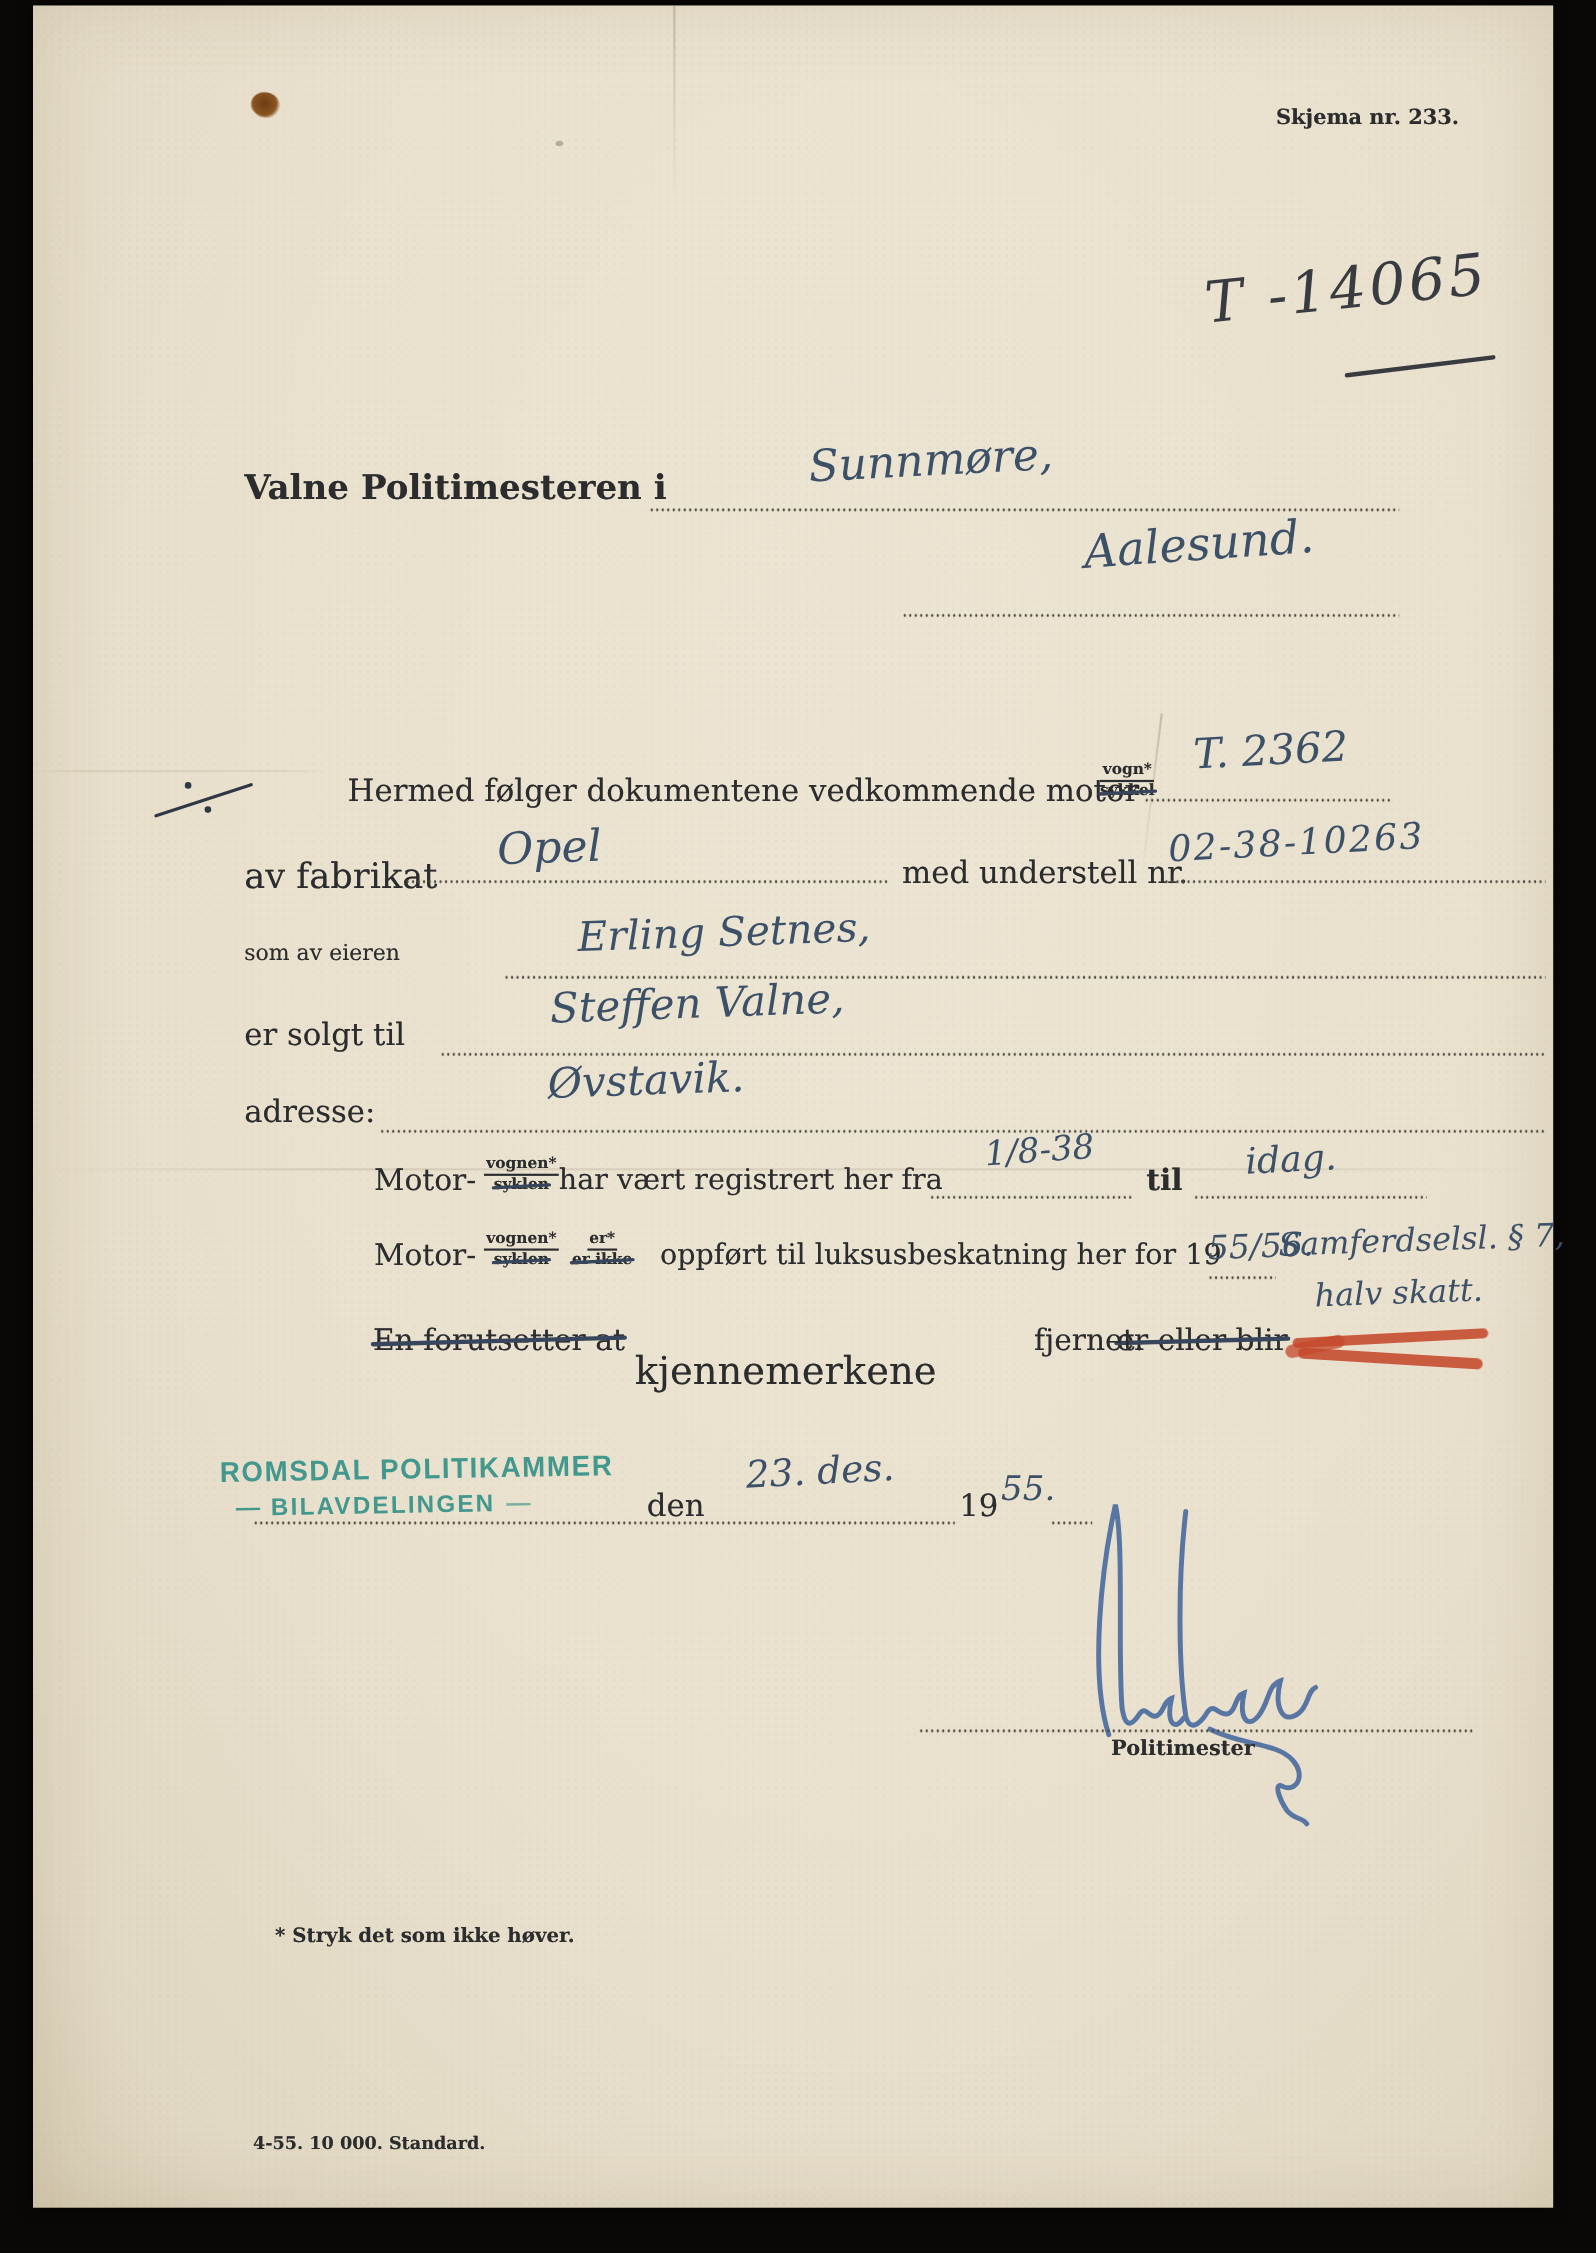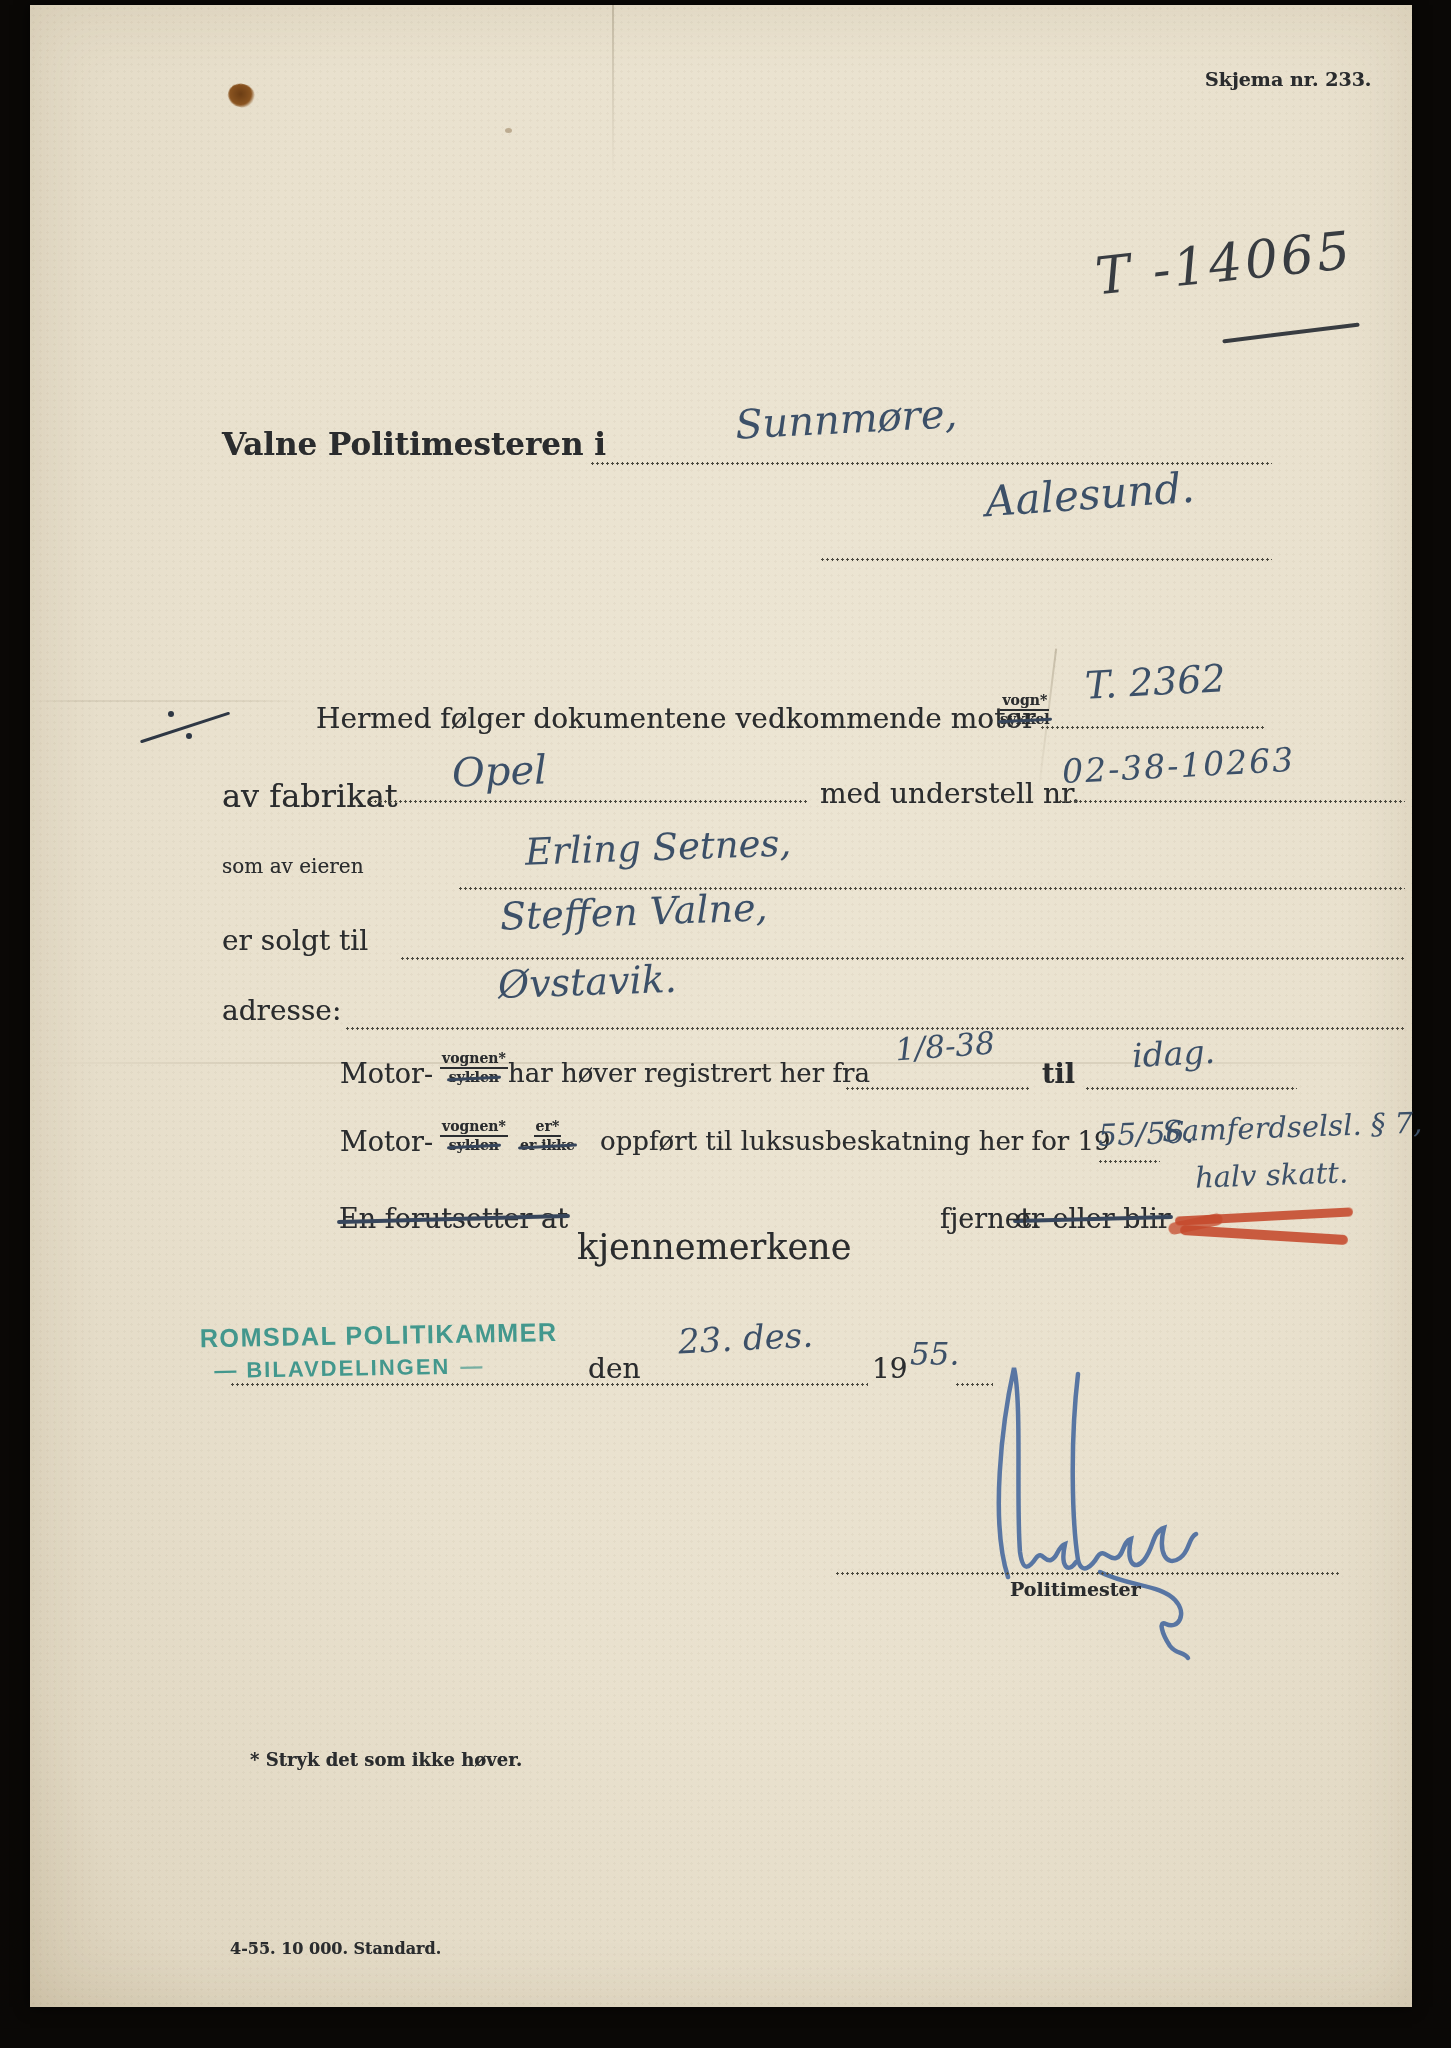--- a/index.html
+++ b/index.html
@@ -37,21 +37,21 @@
 <div class="crease-v abs" style="left:612px;top:5px;height:175px;"></div>
 <div class="crease-v abs" style="left:1046px;top:648px;height:150px;transform:rotate(7deg);"></div>
 <div class="crease-h abs" style="left:30px;top:1062px;width:1380px;opacity:.55;"></div>
 <div class="crease-h abs" style="left:30px;top:700px;width:270px;opacity:.4;"></div>
 <div class="abs" style="left:228px;top:84px;width:27px;height:23px;border-radius:50%;
             background:radial-gradient(circle at 45% 45%, #6b3d14 0%, #8a5420 55%, rgba(138,84,32,0) 75%);
             filter:blur(.6px);transform:rotate(15deg);"></div>
 <div class="abs" style="left:505px;top:128px;width:7px;height:5px;border-radius:50%;background:rgba(120,90,50,.4);"></div>
 
 
-<div class="abs print b" style="left:1160px;top:68px;font-size:19px;margin-left:45px;">Skjema nr. 233.</div>
+<div class="abs print b" style="left:1160px;top:96px;font-size:19px;">Skjema nr. 233.</div>
 
 <div class="abs hw" style="left:1095px;top:233px;font-size:52px;letter-spacing:3px;color:#383c41;transform:rotate(-6deg);">T -14065</div>
 <div class="abs" style="left:1222px;top:331px;width:138px;height:4px;background:#383c41;border-radius:2px;transform:rotate(-7deg);"></div>
 
 
 <div class="abs print b" style="left:222px;top:426px;font-size:31px;">Valne Politimesteren i</div>
 <div class="abs dots" style="left:590px;top:462px;width:682px;"></div>
 <div class="abs hw" style="left:735px;top:396px;font-size:40px;transform:rotate(-3deg);">Sunnmøre,</div>
 <div class="abs hw" style="left:985px;top:470px;font-size:42px;transform:rotate(-4deg);">Aalesund.</div>
 <div class="abs dots" style="left:820px;top:558px;width:452px;"></div>
@@ -92,21 +92,21 @@
 <div class="abs print" style="left:222px;top:994px;font-size:28px;">adresse:</div>
 <div class="abs dots" style="left:345px;top:1027px;width:1060px;"></div>
 <div class="abs hw" style="left:498px;top:960px;font-size:38px;transform:rotate(-2deg);">Øvstavik.</div>
 
 
 <div class="abs print" style="left:340px;top:1058px;font-size:27px;">Motor-</div>
 <div class="abs stack print" style="left:440px;top:1050px;">
   <span class="stop">vognen*</span>
   <span class="strike">syklen</span>
 </div>
-<div class="abs print" style="left:508px;top:1058px;font-size:26px;">har høver registrert her fra</div>
+<div class="abs print" style="left:508px;top:1058px;font-size:26px;">har vært registrert her fra</div>
 <div class="abs dots" style="left:845px;top:1087px;width:185px;"></div>
 <div class="abs hw" style="left:895px;top:1028px;font-size:31px;transform:rotate(-4deg);">1/8-38</div>
 <div class="abs print" style="left:1042px;top:1058px;font-size:27px;font-weight:bold;">til</div>
 <div class="abs dots" style="left:1085px;top:1087px;width:212px;"></div>
 <div class="abs hw" style="left:1132px;top:1034px;font-size:33px;transform:rotate(-3deg);">idag.</div>
 
 
 <div class="abs print" style="left:340px;top:1126px;font-size:27px;">Motor-</div>
 <div class="abs stack print" style="left:440px;top:1118px;">
   <span class="stop">vognen*</span>

